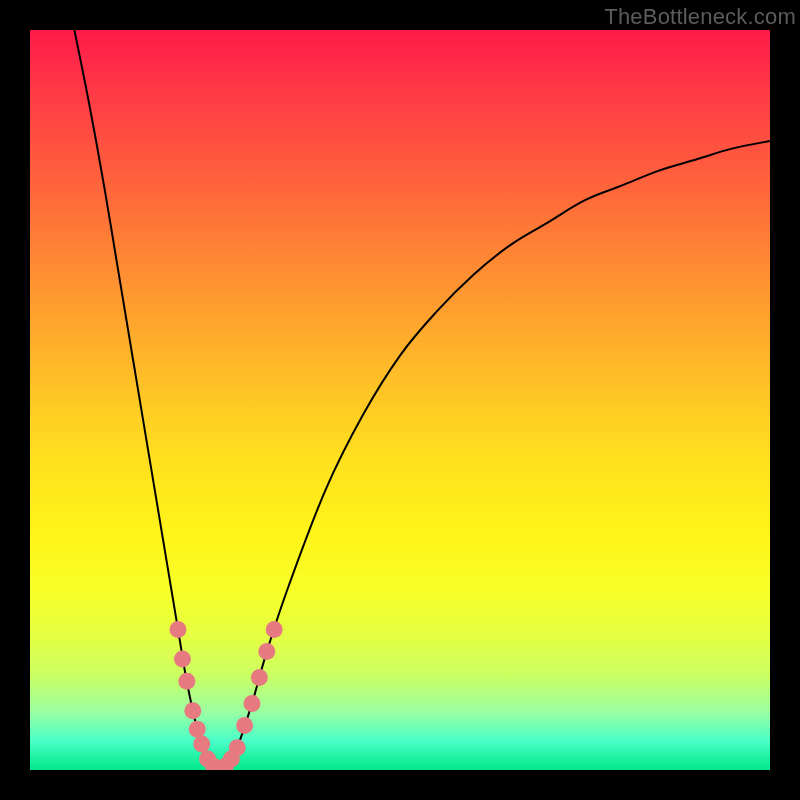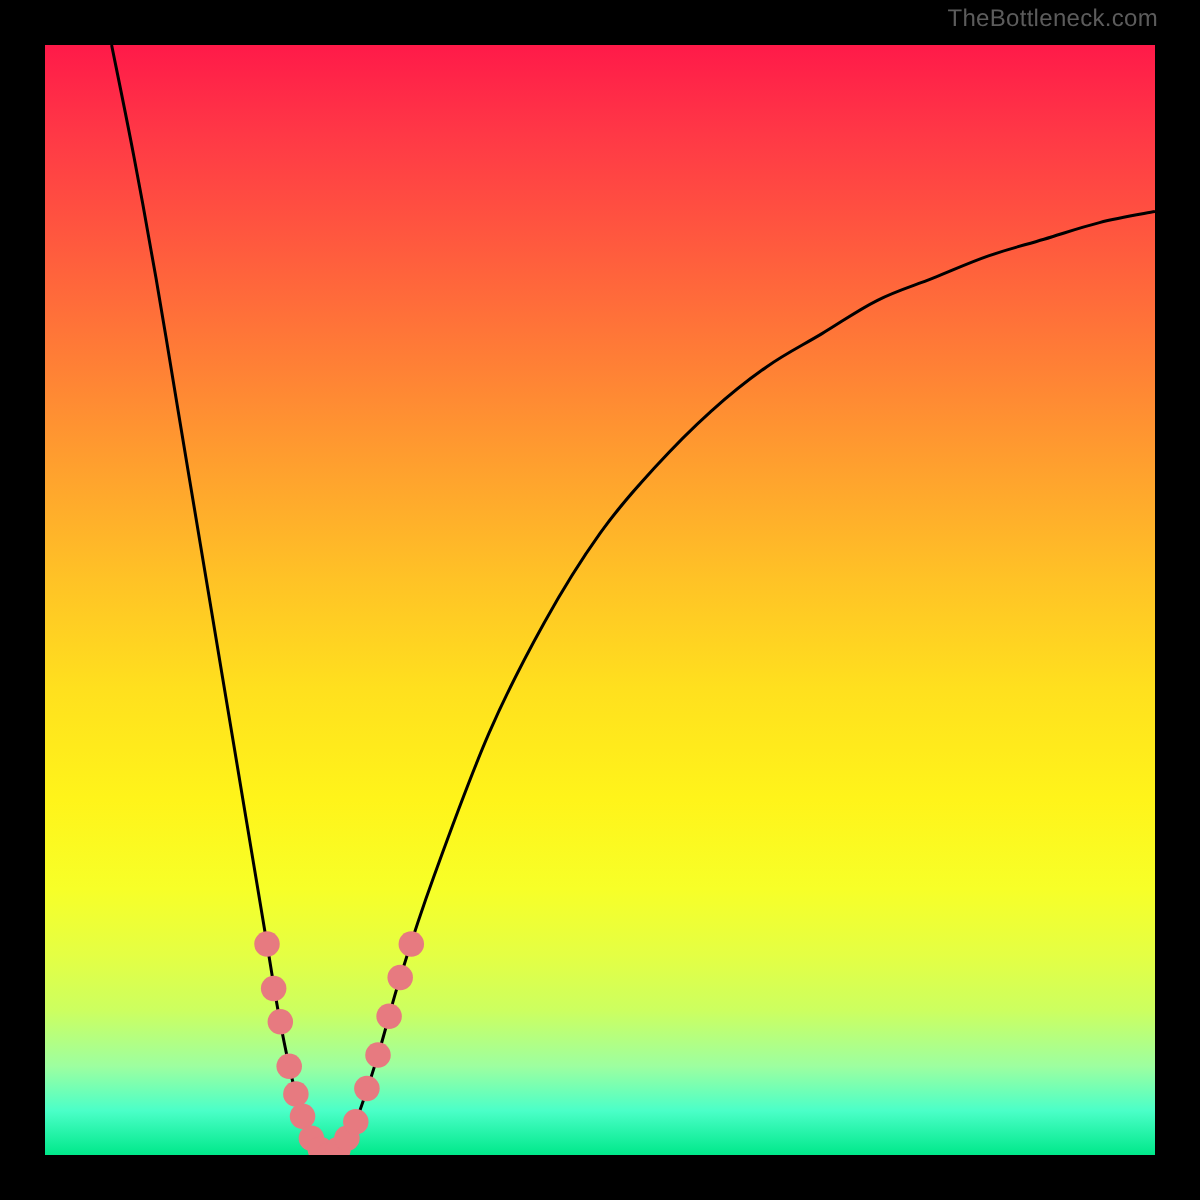--- a/index.html
+++ b/index.html
@@ -42,23 +42,23 @@
       #e4ff44 82%,
       #ccff60 87%,
       #9dffa0 92%,
       #4bffc8 96%,
       #00e88a 100%
     );
   }
   .watermark {
     position: absolute;
     top: 4px;
-    right: 28px;
+    right: 4px;
     color: #5c5c5c;
-    font-size: 16px;
+    font-size: 22px;
     letter-spacing: 0.2px;
     font-weight: 500;
     user-select: none;
   }
   svg.curves {
     position: absolute;
     left: 0; top: 0;
     width: 740px;
     height: 740px;
     overflow: visible;

